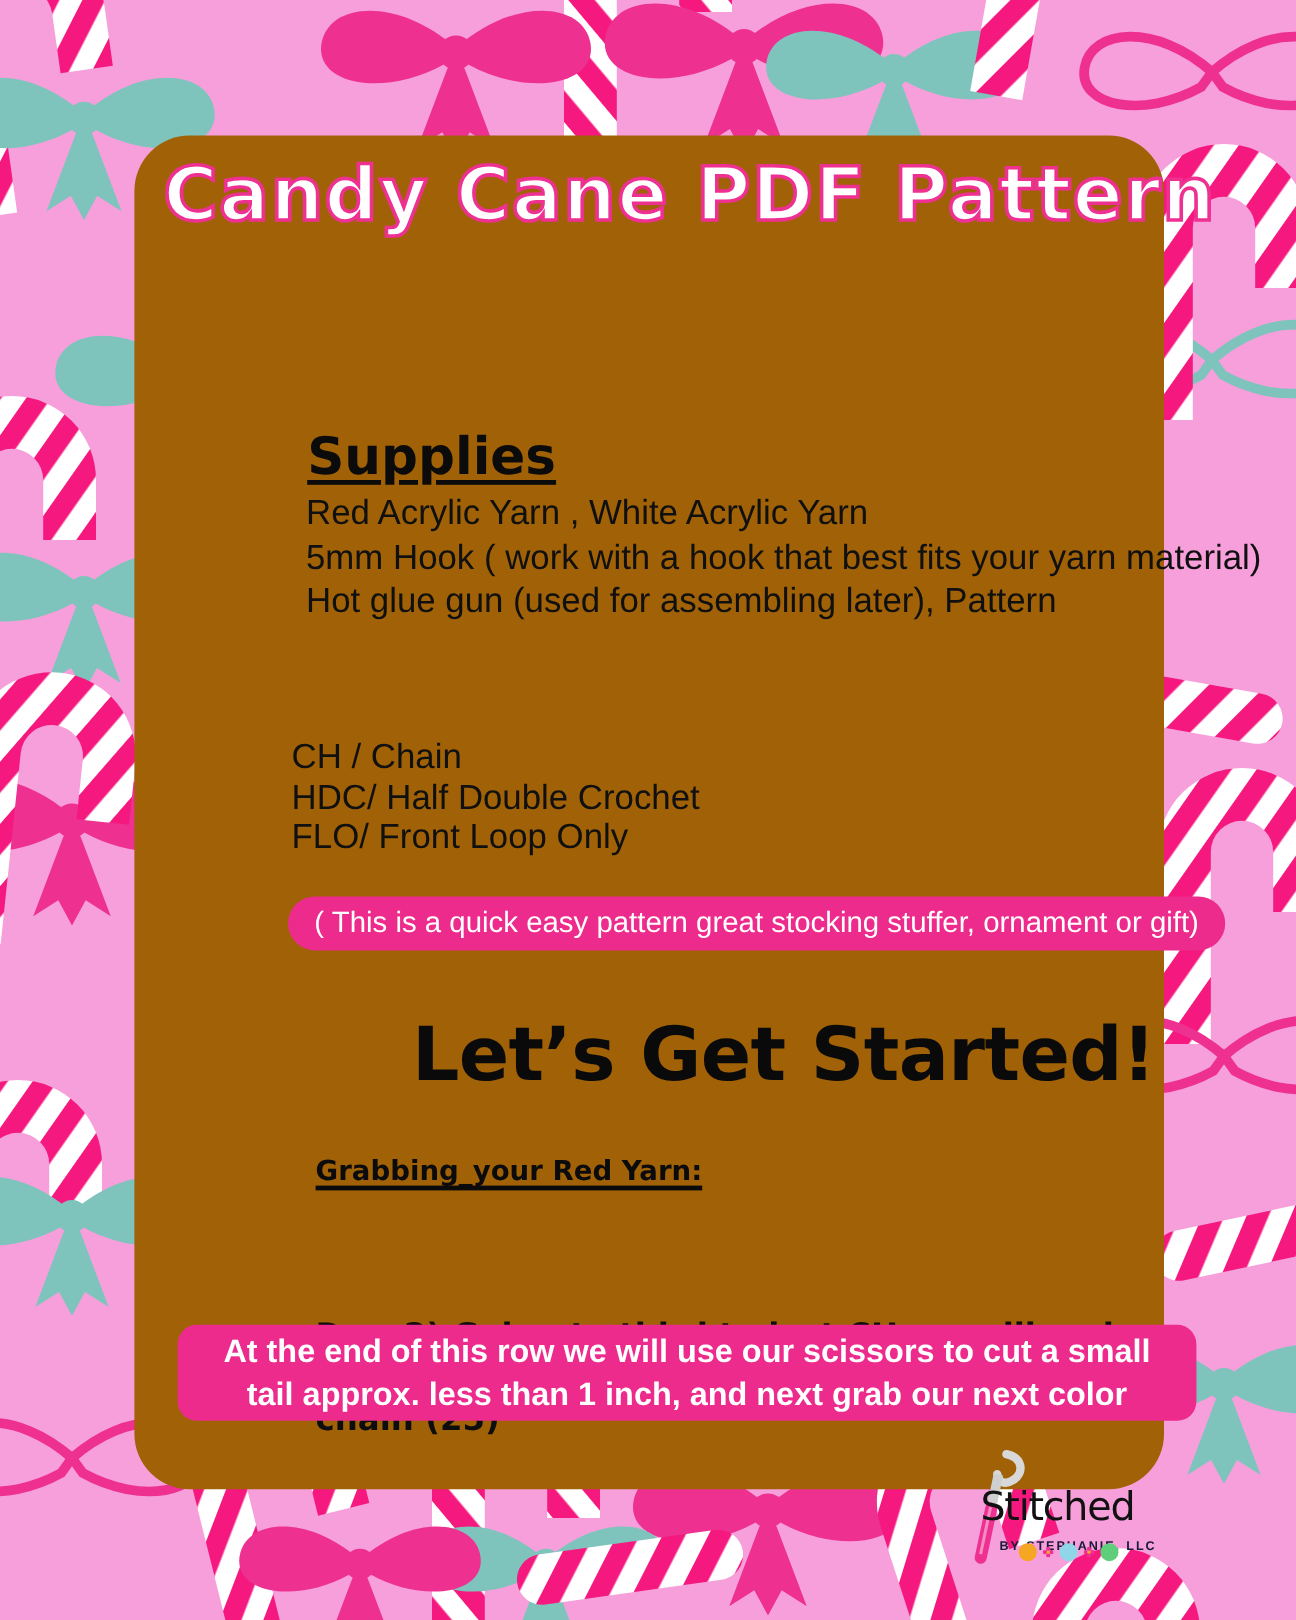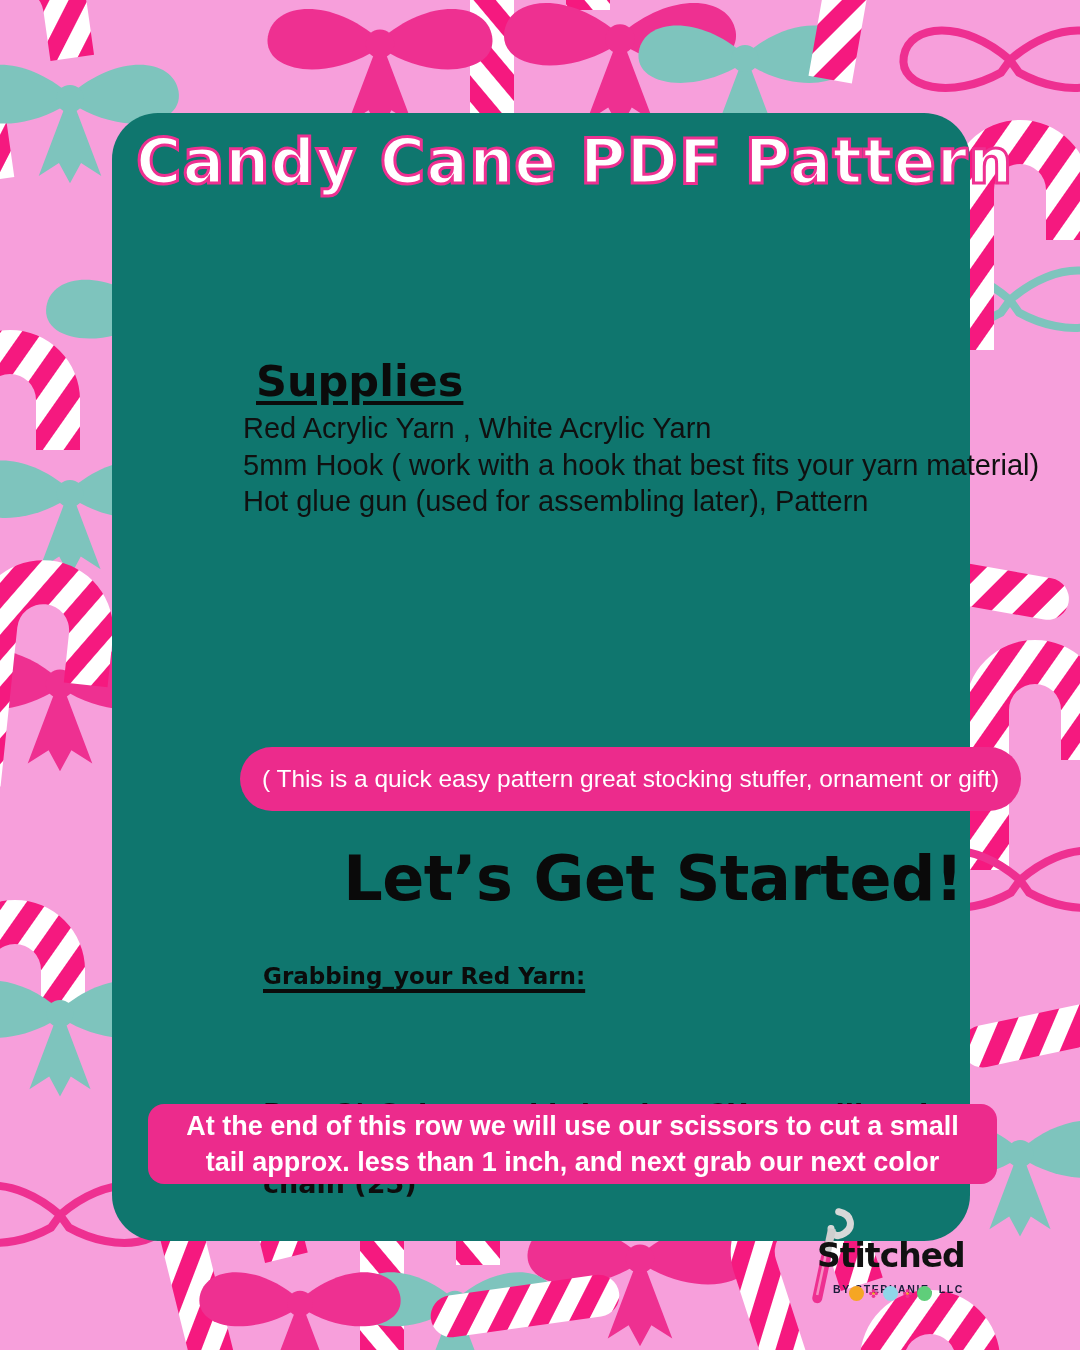--- a/index.html
+++ b/index.html
@@ -15,21 +15,21 @@
     overflow:hidden;
     background:#f79fdb;
   }
   
   #bg{position:absolute;inset:0;width:1080px;height:1350px;}
   
   .card{
     position:absolute;
     left:112px; top:113px;
     width:858px; height:1128px;
-    background:#0f766e;
+    background:#a16207;
     border-radius:46px;
     box-sizing:border-box;
     z-index:5;
   }
   
   .title{
     position:absolute;
     left:24px; top:16px;
     width:812px;
     text-align:center;
@@ -53,21 +53,21 @@
     text-decoration:underline;
     text-decoration-thickness:4px;
     text-underline-offset:5px;
   }
   
   .h-supplies{ left:144px; top:243px; font-size:43px; }
   .supplies-list{
     position:absolute; left:131px; top:297px;
     font-size:29px; line-height:36.5px; color:#101010;
   }
-  .supplies-list div{white-space:nowrap;}
+  .supplies-list div{white-space:nowrap;margin-left:12px;}
   
   .h-abbrev{ left:133px; top:441px; font-size:35px; }
   .abbrev-list{
     position:absolute; left:131px; top:502px;
     font-size:29px; line-height:33.5px; color:#101010;
   }
   .abbrev-list div{white-space:nowrap;}
 
   
   .banner{
@@ -75,21 +75,21 @@
     background:#ec2b8c;
     color:#ffffff;
     display:flex;
     align-items:center;
     justify-content:center;
     text-align:center;
     box-sizing:border-box;
   }
   .banner-top{
     left:128px; top:634px;
-    width:781px; height:64px;
+    width:781px; height:45px;
     border-radius:32px;
     font-size:24.5px;
     padding:12px 18px;
   }
   .banner-bottom{
     left:148px; top:1104px;
     width:849px; height:80px;
     border-radius:16px;
     font-size:27px;
     font-weight:700;
@@ -125,21 +125,21 @@
   .logo{
     position:absolute;
     left:795px; top:1208px;
     width:170px; height:106px;
     z-index:8;
   }
   .logo-word{
     position:absolute;
     left:22px; top:28px;
     font-family:"DejaVu Sans", sans-serif;
-    font-weight:700;
+    font-weight:400;
     font-size:33px;
     letter-spacing:-1px;
     color:#111111;
   }
   .logo-sub{
     position:absolute;
     left:38px; top:63px;
     font-family:"Liberation Sans", sans-serif;
     font-weight:700;
     font-size:10.5px;
@@ -270,20 +270,25 @@
 
     <div class="title">Candy Cane PDF Pattern</div>
 
     <div class="section-head h-supplies">Supplies</div>
     <div class="supplies-list">
       <div>Red Acrylic Yarn , White Acrylic Yarn</div>
       <div>5mm Hook ( work with a hook that best fits your yarn material)</div>
       <div>Hot glue gun (used for assembling later), Pattern</div>
     </div>
 
+    <div class="abbrev-list">
+      <div>CH / Chain</div>
+      <div>HDC/ Half Double Crochet</div>
+      <div>FLO/ Front Loop Only</div>
+    </div>
 
     <div class="banner banner-top">( This is a quick easy pattern great stocking stuffer, ornament or gift)</div>
 
     <div class="lets-start">Let’s Get Started!</div>
 
     <div class="section-head h-grab">Grabbing_your Red Yarn:</div>
     <div class="row-line row2">Row 2) Going to third to last CH we will make a HDC, keep repeating HDC along the whole chain (25)</div>
   </div>
 
   <div class="banner banner-bottom" style="z-index:6;">At the end of this row we will use our scissors to cut a small tail approx. less than 1 inch,  and next grab our next color</div>

